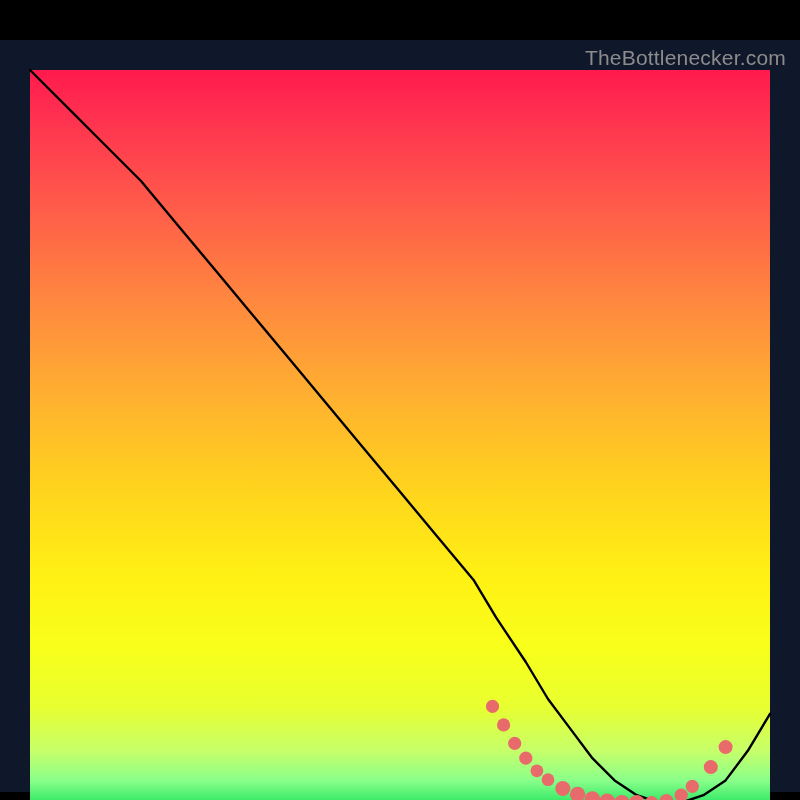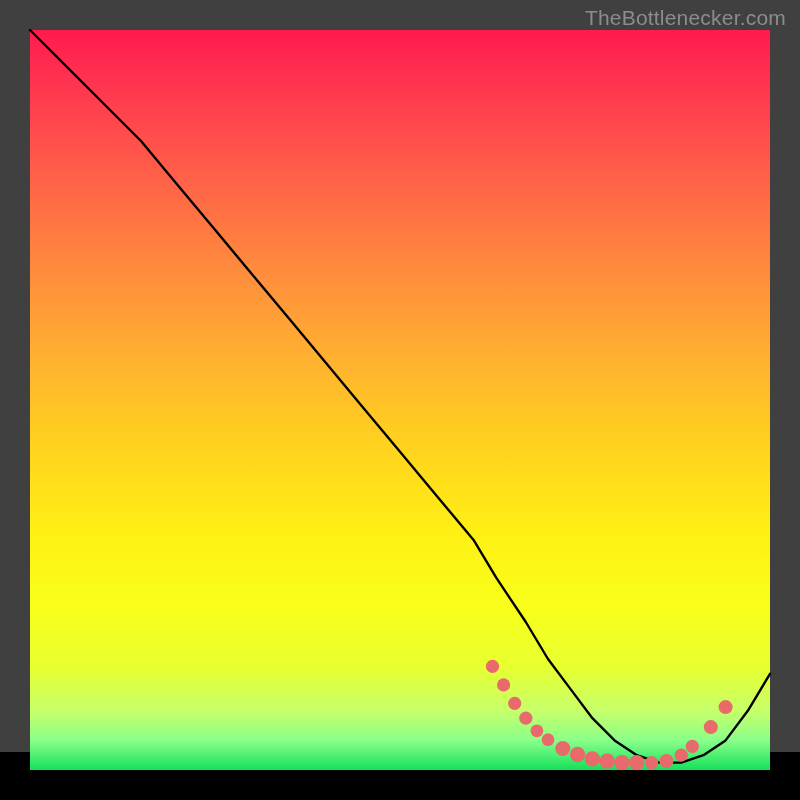--- a/index.html
+++ b/index.html
@@ -8,21 +8,22 @@
     width: 800px;
     height: 800px;
     background: #000;
     overflow: hidden;
     font-family: Arial, Helvetica, sans-serif;
   }
   .frame {
     position: relative;
     width: 800px;
     height: 752px;
-    background: #404040;
+    background: #0f172a;
+    margin-top: 40px;
   }
   .plot {
     position: absolute;
     left: 30px;
     top: 30px;
     width: 740px;
     height: 740px;
     background: linear-gradient(
       to bottom,
       #ff1a4d 0%,

